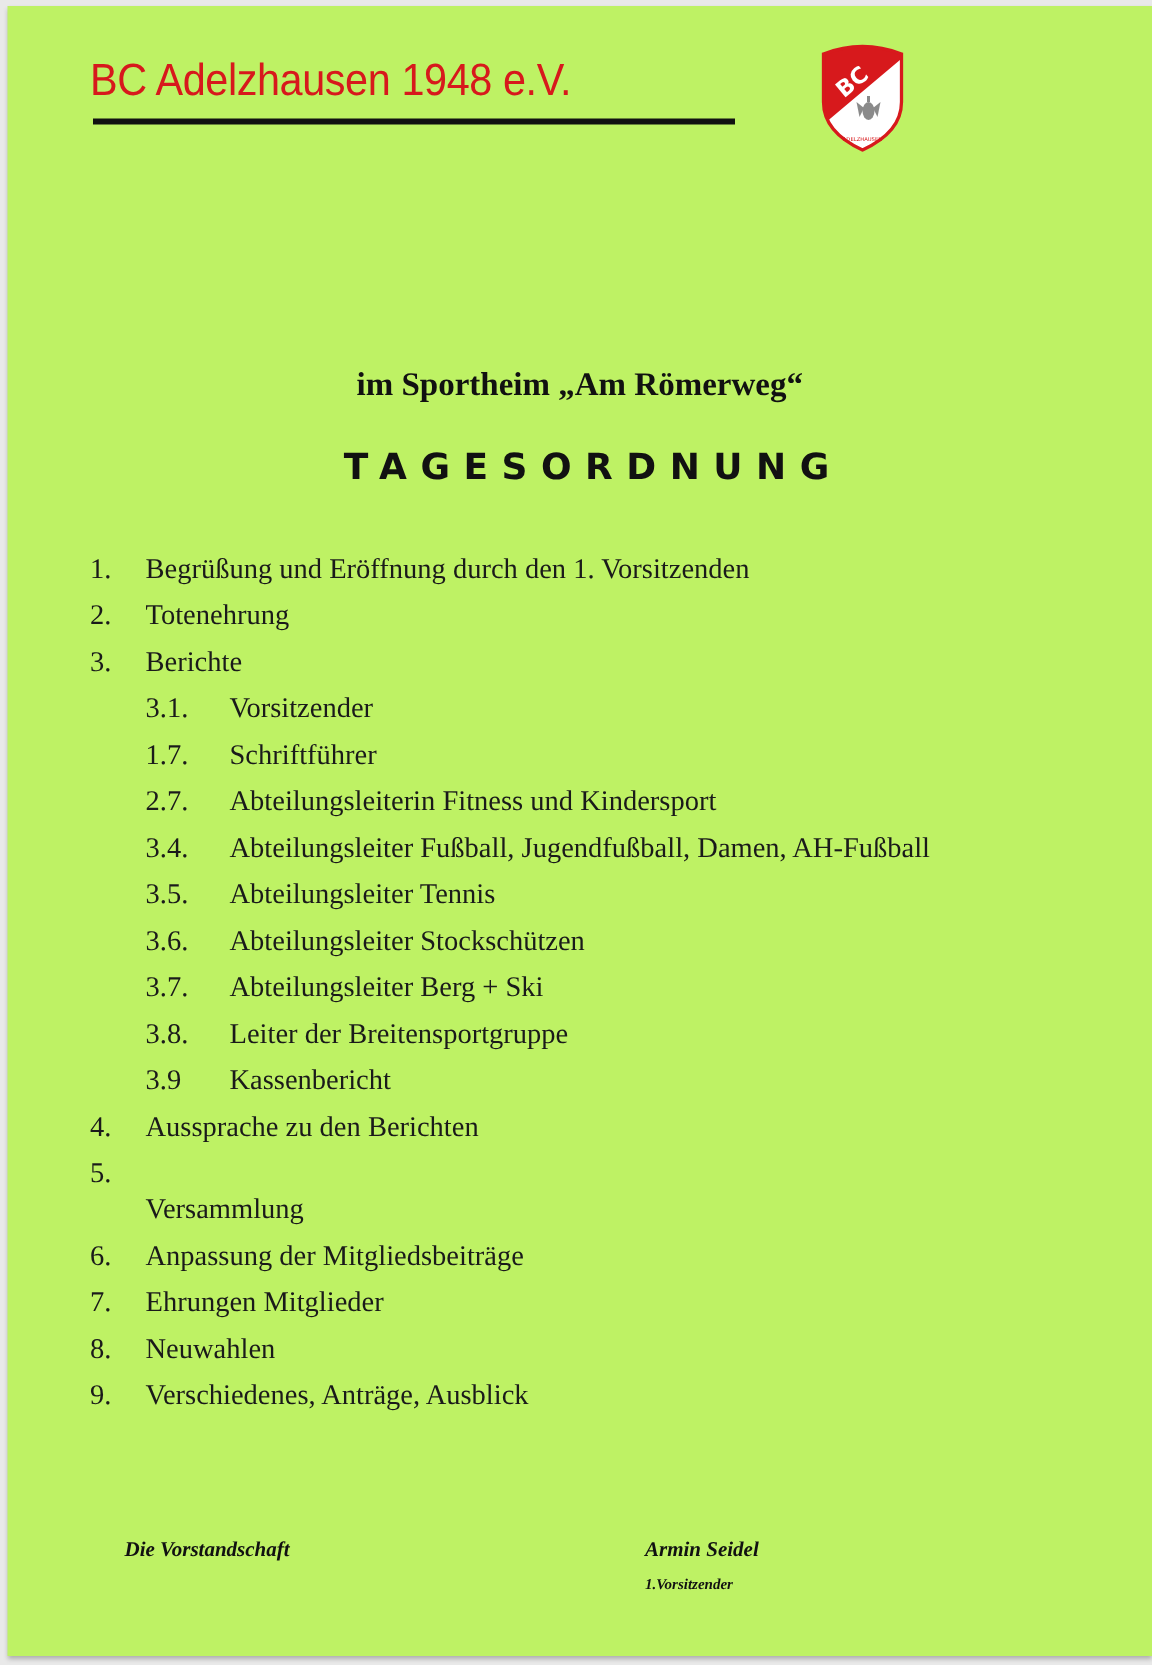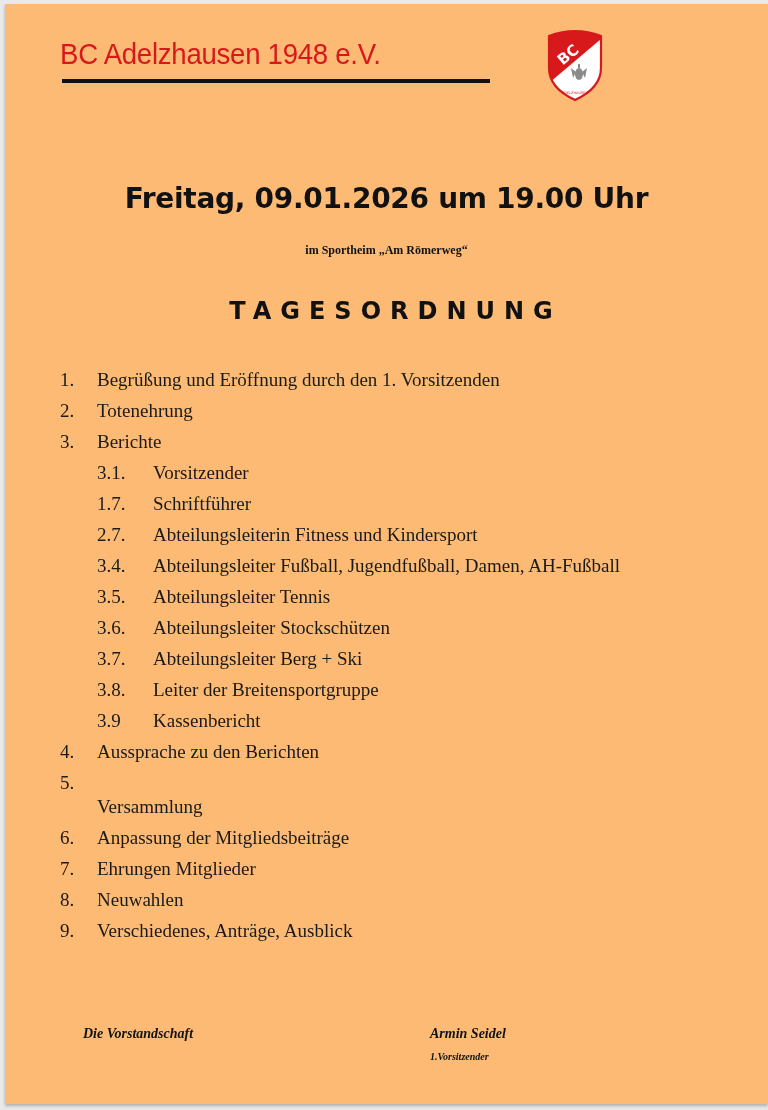--- a/index.html
+++ b/index.html
@@ -6,21 +6,21 @@
     body {
       width: 768px; height: 1110px;
       background: #e9e9e9;
       position: relative;
       overflow: hidden;
     }
     .page {
       position: absolute;
       left: 5px; top: 4px;
       width: 763px; height: 1100px;
-      background: #fdba74;
+      background: #bef264;
       box-shadow: 0 2px 3px rgba(0,0,0,0.25);
     }
     .club-name {
       position: absolute;
       left: 55px; top: 33px;
       font-family: "Liberation Sans", sans-serif;
       font-size: 30px;
       color: #d7191c;
       letter-spacing: -0.3px;
       white-space: nowrap;
@@ -47,21 +47,21 @@
       color: #111;
       white-space: nowrap;
     }
     .title.l1 { top: 124px; font-size: 27px; letter-spacing: -0.4px; }
     .title.l2 { top: 178px; font-size: 28px; letter-spacing: -0.3px; }
     .venue {
       position: absolute; left: 0; width: 763px; top: 239px;
       text-align: center;
       font-family: "Liberation Serif", serif;
       font-weight: bold;
-      font-size: 12px;
+      font-size: 22px;
       color: #111;
     }
     .agenda-heading {
       position: absolute; left: 0; width: 763px; top: 293px;
       text-align: center;
       font-family: "DejaVu Sans", sans-serif;
       font-weight: bold;
       font-size: 24px;
       letter-spacing: 9px;
       color: #111;
@@ -113,21 +113,20 @@
     <text x="14" y="34" font-family="DejaVu Sans, sans-serif" font-weight="bold" font-size="15" fill="#ffffff" transform="rotate(-40 22 28)">BC</text>
     <g fill="#8a8a8a">
       <ellipse cx="36" cy="46" rx="4" ry="6"></ellipse>
       <path d="M28 40 L33 44 L30 50 Z"></path>
       <path d="M44 40 L39 44 L42 50 Z"></path>
       <rect x="35" y="36" width="2" height="4"></rect>
     </g>
     <text x="32" y="66" text-anchor="middle" font-family="DejaVu Sans, sans-serif" font-size="3.5" fill="#d7191c">ADELZHAUSEN</text>
   </svg>
 
-  <div class="title l2">Freitag, 09.01.2026 um 19.00 Uhr</div>
   <div class="venue">im Sportheim „Am Römerweg“</div>
 
   <div class="agenda-heading">TAGESORDNUNG</div>
 
   <div class="agenda">
     <div class="item" style="top:0px">
       <span class="num">1.</span>
       <span class="txt">Begrüßung und Eröffnung durch den 1. Vorsitzenden</span>
     </div>
     <div class="item" style="top:31px">

